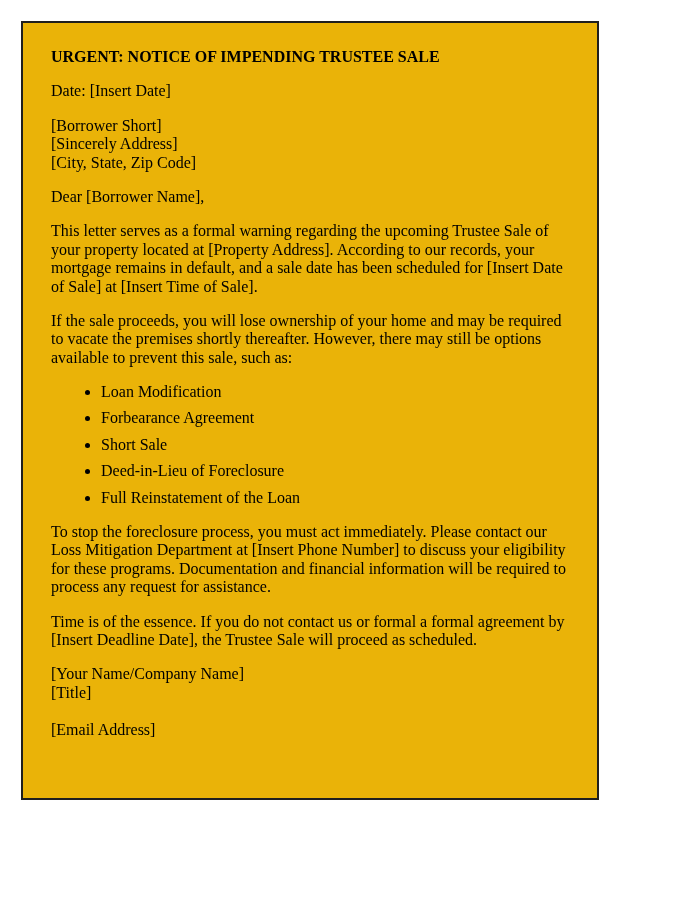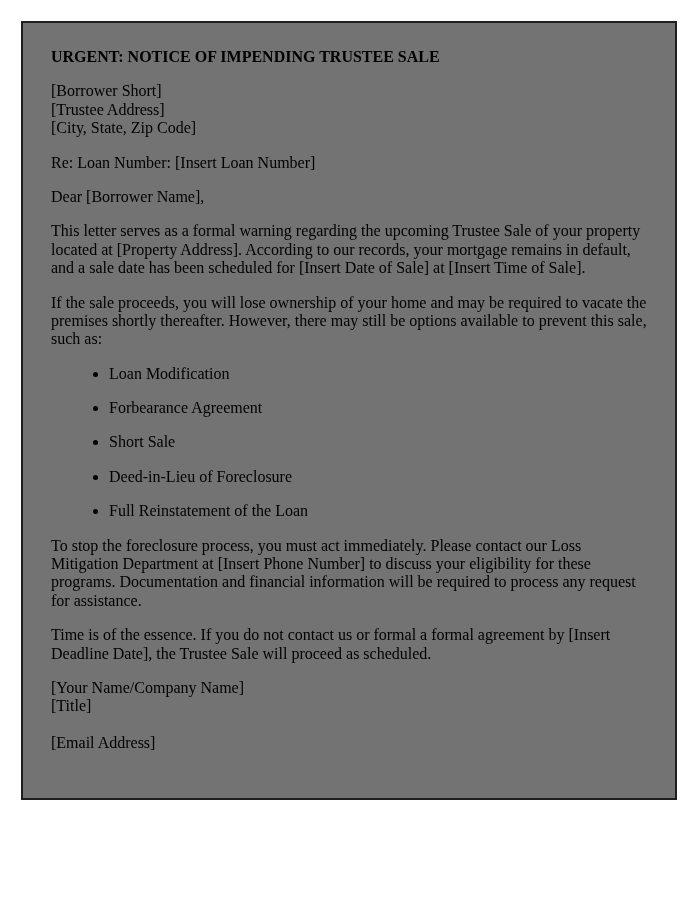--- a/index.html
+++ b/index.html
@@ -11,59 +11,59 @@
     position: relative;
     width: 700px;
     height: 900px;
     font-family: "Liberation Serif", "DejaVu Serif", serif;
     color: #000000;
   }
   .document {
     position: absolute;
     left: 21px;
     top: 21px;
-    width: 656px;
+    width: 578px;
     height: 779px;
     box-sizing: border-box;
     border: 2px solid #1f1f1f;
     padding: 25px 28px;
-    background: #737373;
+    background: #eab308;
     font-size: 16px;
     line-height: 1.15;
     overflow: hidden;
   }
   .document p {
     margin: 0 0 16px 0;
   }
   .title {
     font-weight: bold;
   }
   .bold {
     font-weight: normal;
   }
   ul.options-list {
     margin: 16px 0;
     padding-left: 42px;
     list-style-type: disc;
   }
   ul.options-list li {
-    margin: 16px;
+    margin: 8px;
   }
 </style>
 </head>
 <body>
 
 <div class="document">
 
   <p class="title">URGENT: NOTICE OF IMPENDING TRUSTEE SALE</p>
 
+  <p>Date: [Insert Date]</p>
 
-  <p><span>[Borrower Short]</span><br><span>[Trustee Address]</span><br><span>[City, State, Zip Code]</span></p>
+  <p><span>[Borrower Short]</span><br><span>[Sincerely Address]</span><br><span>[City, State, Zip Code]</span></p>
 
-  <p>Re: Loan Number: [Insert Loan Number]</p>
 
   <p>Dear [Borrower Name],</p>
 
   <p><span>This letter serves as a formal warning regarding the upcoming Trustee Sale of your property located at [Property Address]. According to our records, your mortgage remains in default, and a sale date has been scheduled for </span><span class="bold">[Insert Date of Sale]</span><span> at </span><span class="bold">[Insert Time of Sale]</span><span>.</span></p>
 
   <p>If the sale proceeds, you will lose ownership of your home and may be required to vacate the premises shortly thereafter. However, there may still be options available to prevent this sale, such as:</p>
 
   <ul class="options-list">
     <li>Loan Modification</li>
     <li>Forbearance Agreement</li>

